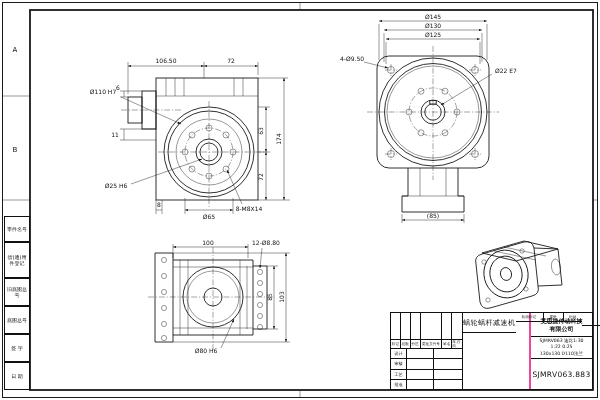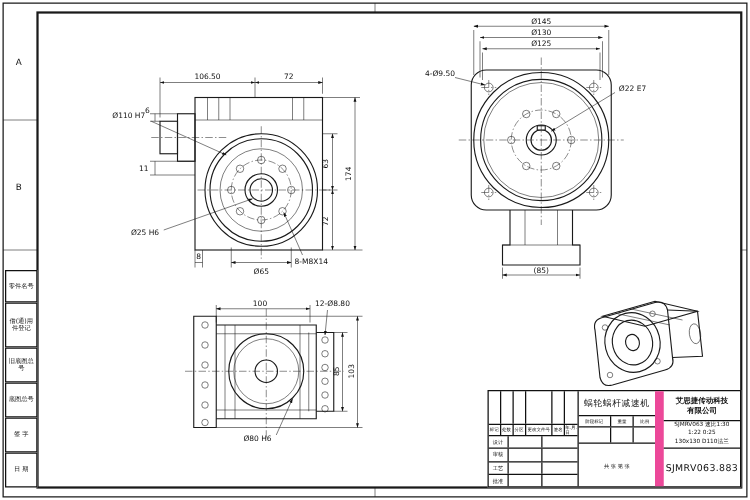--- a/index.html
+++ b/index.html
@@ -20,21 +20,21 @@
   .tb{position:absolute;left:390px;top:312px;width:203px;height:78px;border:1.4px solid #111;display:flex;background:#fff}
   .tb-left{width:72px;border-right:1px solid #111;display:flex;flex-direction:column}
   .revrow{display:flex;border-bottom:0.6px solid #111}
   .rc{border-right:0.6px solid #111;height:100%;font-size:3.6px;display:flex;align-items:center;justify-content:center;overflow:hidden}
   .rc.last{border-right:none}
   .sigrow{display:flex;border-bottom:0.6px solid #111;flex:1}
   .sigrow.lastrow{border-bottom:none}
   .sl{width:16px;border-right:0.6px solid #111;font-size:4.2px;display:flex;align-items:center;justify-content:center}
   .sc{width:28px;border-right:0.6px solid #111}
   .sc.last{border-right:none}
-  .tb-mid{width:68px;border-right:7px solid #ec4899;display:flex;flex-direction:column}
+  .tb-mid{width:68px;border-right:2px solid #ec4899;display:flex;flex-direction:row}
   .tb-name{height:20px;border-bottom:0.6px solid #111;display:flex;align-items:center;justify-content:center;font-size:7px;letter-spacing:0.5px;white-space:nowrap}
   .stagehdr{height:9px;display:flex;border-bottom:0.6px solid #111}
   .stagehdr span{border-right:0.6px solid #111;font-size:3.6px;display:flex;align-items:center;justify-content:center}
   .stagehdr span:last-child{border-right:none}
   .stageval{height:13px;display:flex;border-bottom:0.6px solid #111}
   .stageval span{border-right:0.6px solid #111}
   .stageval span:last-child{border-right:none}
   .tb-sheet{flex:1;display:flex;align-items:center;justify-content:center;font-size:4.2px}
   .tb-right{flex:1;display:flex;flex-direction:column}
   .tb-company{height:24px;border-bottom:0.6px solid #111;display:flex;flex-direction:column;align-items:center;justify-content:center;font-size:6px;line-height:7.5px;font-weight:bold;text-align:center}

